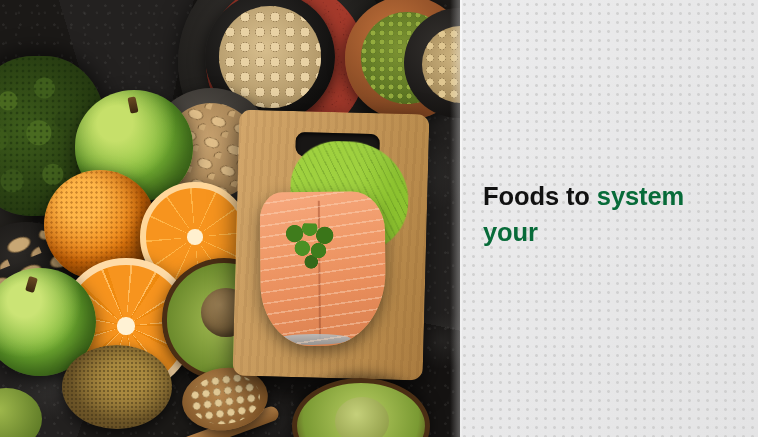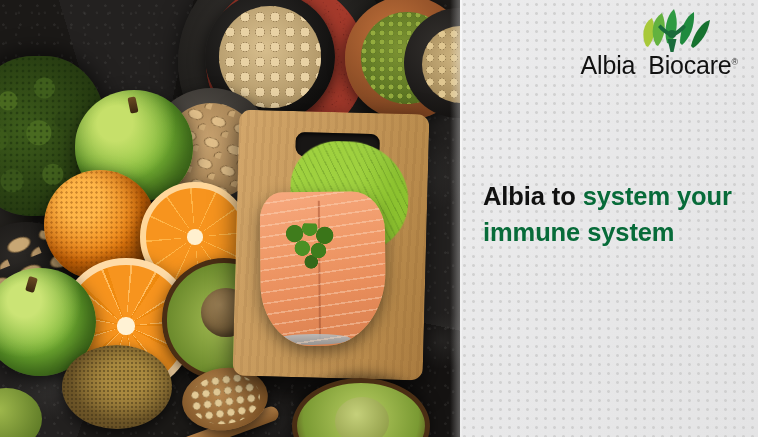--- a/index.html
+++ b/index.html
@@ -552,42 +552,19 @@
     </div>
 
     <div class="obj avocado2"></div>
 
     <div class="photo-fade"></div>
   </div>
 
   <div class="panel">
     <div class="panel-edge"></div>
 
-    <div class="logo-wrap">
-      <div class="logo-mark">
-        <svg viewBox="0 0 74 46" width="74" height="46" xmlns="http://www.w3.org/2000/svg">
-
-          <path d="M10,40 C5,30 7,17 16,12 C20,22 19,33 12,41 Z" fill="#a8c93a"></path>
-          <path d="M20,39 C14,28 16,13 26,7 C31,19 29,31 22,40 Z" fill="#63b23f"></path>
-          <path d="M31,37 C27,24 31,9 38,3 C43,16 41,29 34,38 Z" fill="#2f9a42"></path>
-          <path d="M44,37 C44,23 50,10 58,6 C59,20 54,32 46,39 Z" fill="#1f8a3e"></path>
-          <path d="M55,40 C58,27 66,16 74,14 C72,27 65,37 57,42 Z" fill="#16722f"></path>
-
-          <circle cx="36" cy="28" r="4.1" fill="#1a6b3c"></circle>
-
-          <path d="M36,31 C30,29 25,25 22,21 L24.5,18.5 C28,22 32,25.5 36,27 Z" fill="#1a6b3c"></path>
-          <path d="M36,31 C42,29 47,25 50,21 L47.5,18.5 C44,22 40,25.5 36,27 Z" fill="#1a6b3c"></path>
-
-          <path d="M31.5,33 L40.5,33 L37.5,46 L34.5,46 Z" fill="#1a6b3c"></path>
-        </svg>
-      </div>
-      <div class="logo-text">
-        <span>Albia</span><span style="display:inline-block;width:13px;"></span><span>Biocare</span><span class="logo-reg">®</span>
-      </div>
-    </div>
 
     <h1 class="headline">
-      <span>Albia to </span><span class="accent">system your</span><br>
-      <span class="accent">immune system</span>
+      <span>Foods to </span><span class="accent">system your</span><br>
     </h1>
   </div>
 
 </div>
 
 </body></html>

